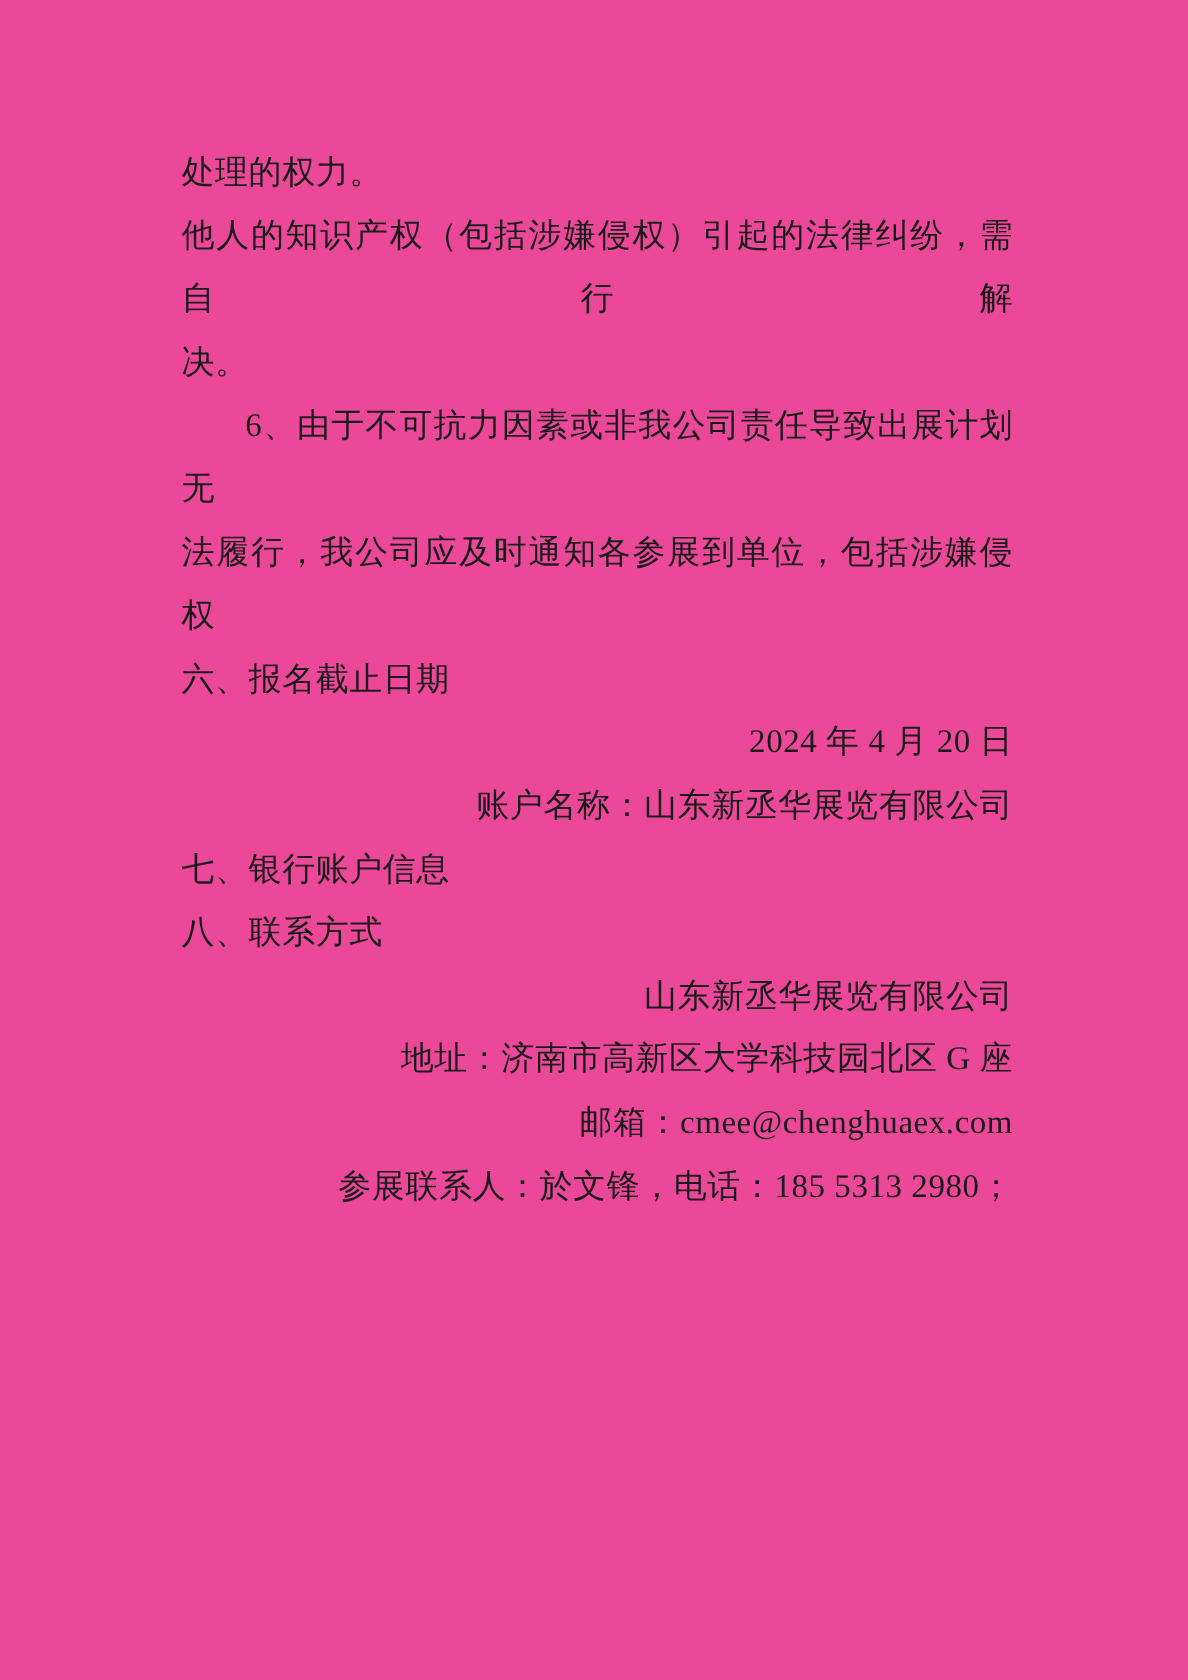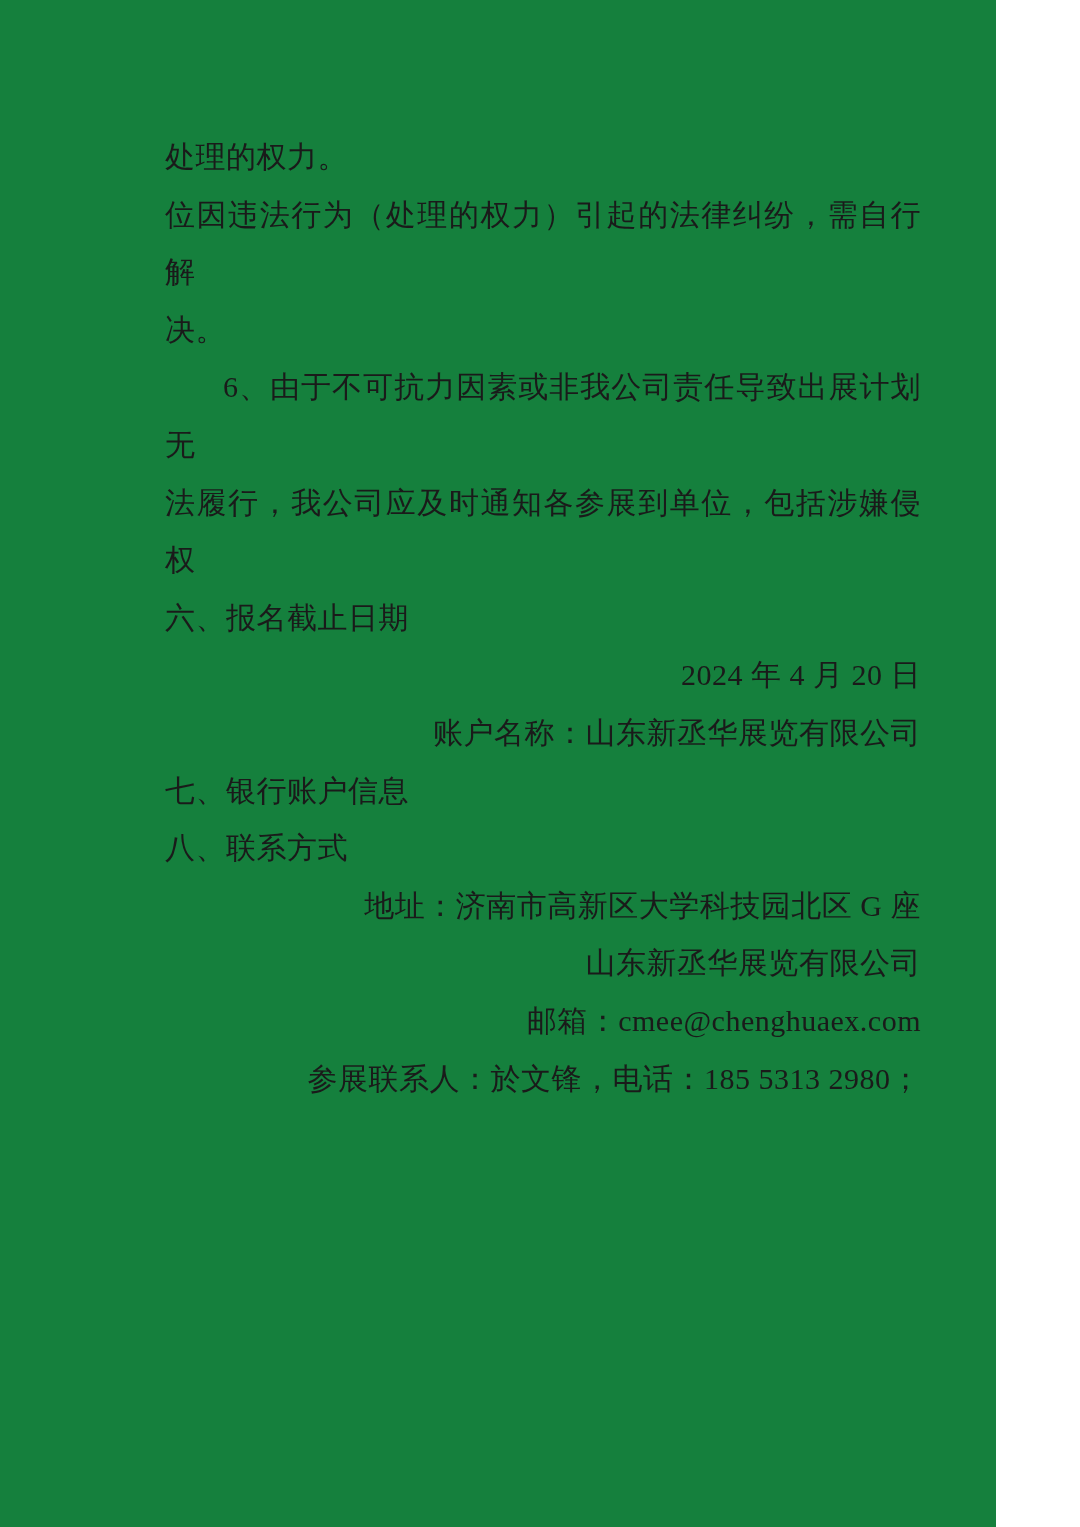--- a/index.html
+++ b/index.html
@@ -2,23 +2,23 @@
 <html><head>
 <meta charset="utf-8">
 <style>
   html, body {
     margin: 0;
     padding: 0;
     background: #ffffff;
   }
   .page {
     position: relative;
-    width: 996px;
+    width: 1080px;
     height: 1527px;
-    background: #15803d;
+    background: #ec4899;
     overflow: hidden;
   }
   .doc {
     position: absolute;
     left: 165px;
     top: 128px;
     width: 756px;
     font-family: "Liberation Serif", "DejaVu Serif", serif;
     font-size: 30px;
     line-height: 57.6px;
@@ -37,28 +37,28 @@
     text-align: justify;
     text-align-last: justify;
   }
 </style>
 </head>
 <body>
 
 <div class="page">
   <div class="doc">
     <div class="line">处理的权力。</div>
-    <div class="line just">位因违法行为（处理的权力）引起的法律纠纷，需自行解</div>
+    <div class="line just">他人的知识产权（包括涉嫌侵权）引起的法律纠纷，需自行解</div>
     <div class="line">决。</div>
     <div class="line indent just">6、由于不可抗力因素或非我公司责任导致出展计划无</div>
     <div class="line just">法履行，我公司应及时通知各参展到单位，包括涉嫌侵权</div>
     <div class="line">六、报名截止日期</div>
     <div class="line indent">2024 年 4 月 20 日</div>
     <div class="line indent">账户名称：山东新丞华展览有限公司</div>
     <div class="line">七、银行账户信息</div>
     <div class="line">八、联系方式</div>
+    <div class="line indent">山东新丞华展览有限公司</div>
     <div class="line indent">地址：济南市高新区大学科技园北区 G 座</div>
-    <div class="line indent">山东新丞华展览有限公司</div>
     <div class="line indent">邮箱：cmee@chenghuaex.com</div>
     <div class="line indent">参展联系人：於文锋，电话：185 5313 2980；</div>
 
   </div>
 </div>
 
 </body></html>

